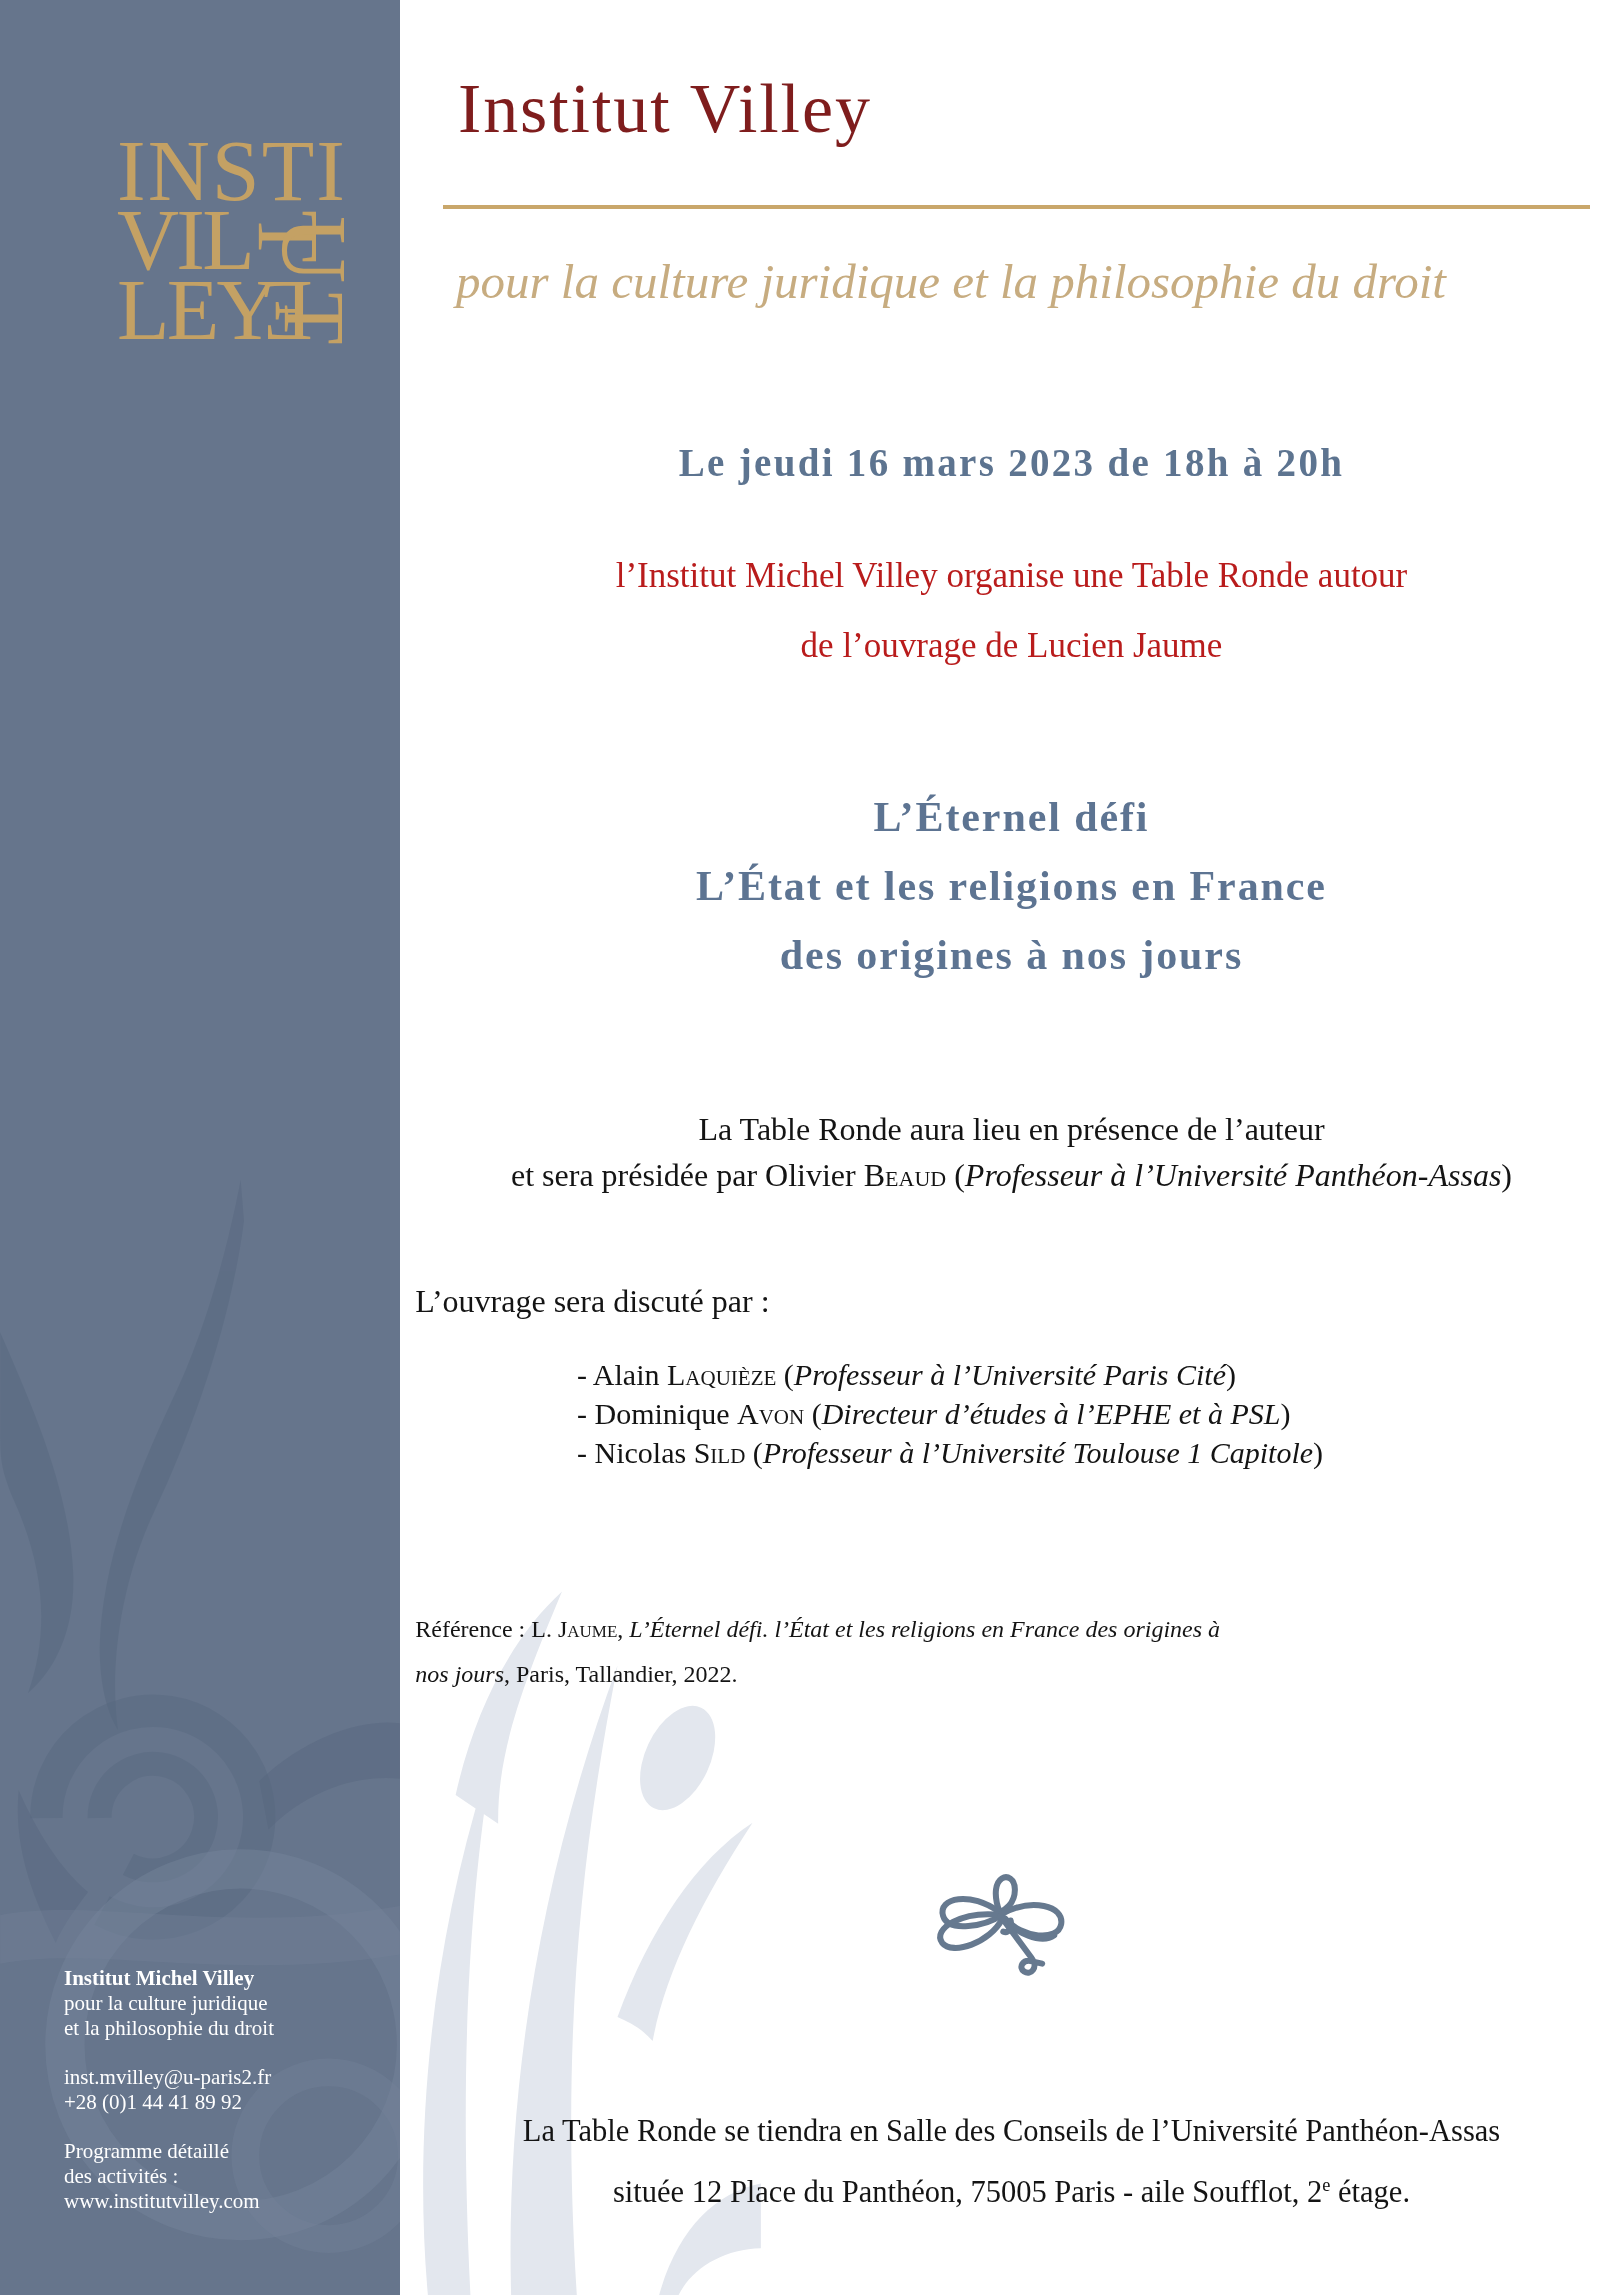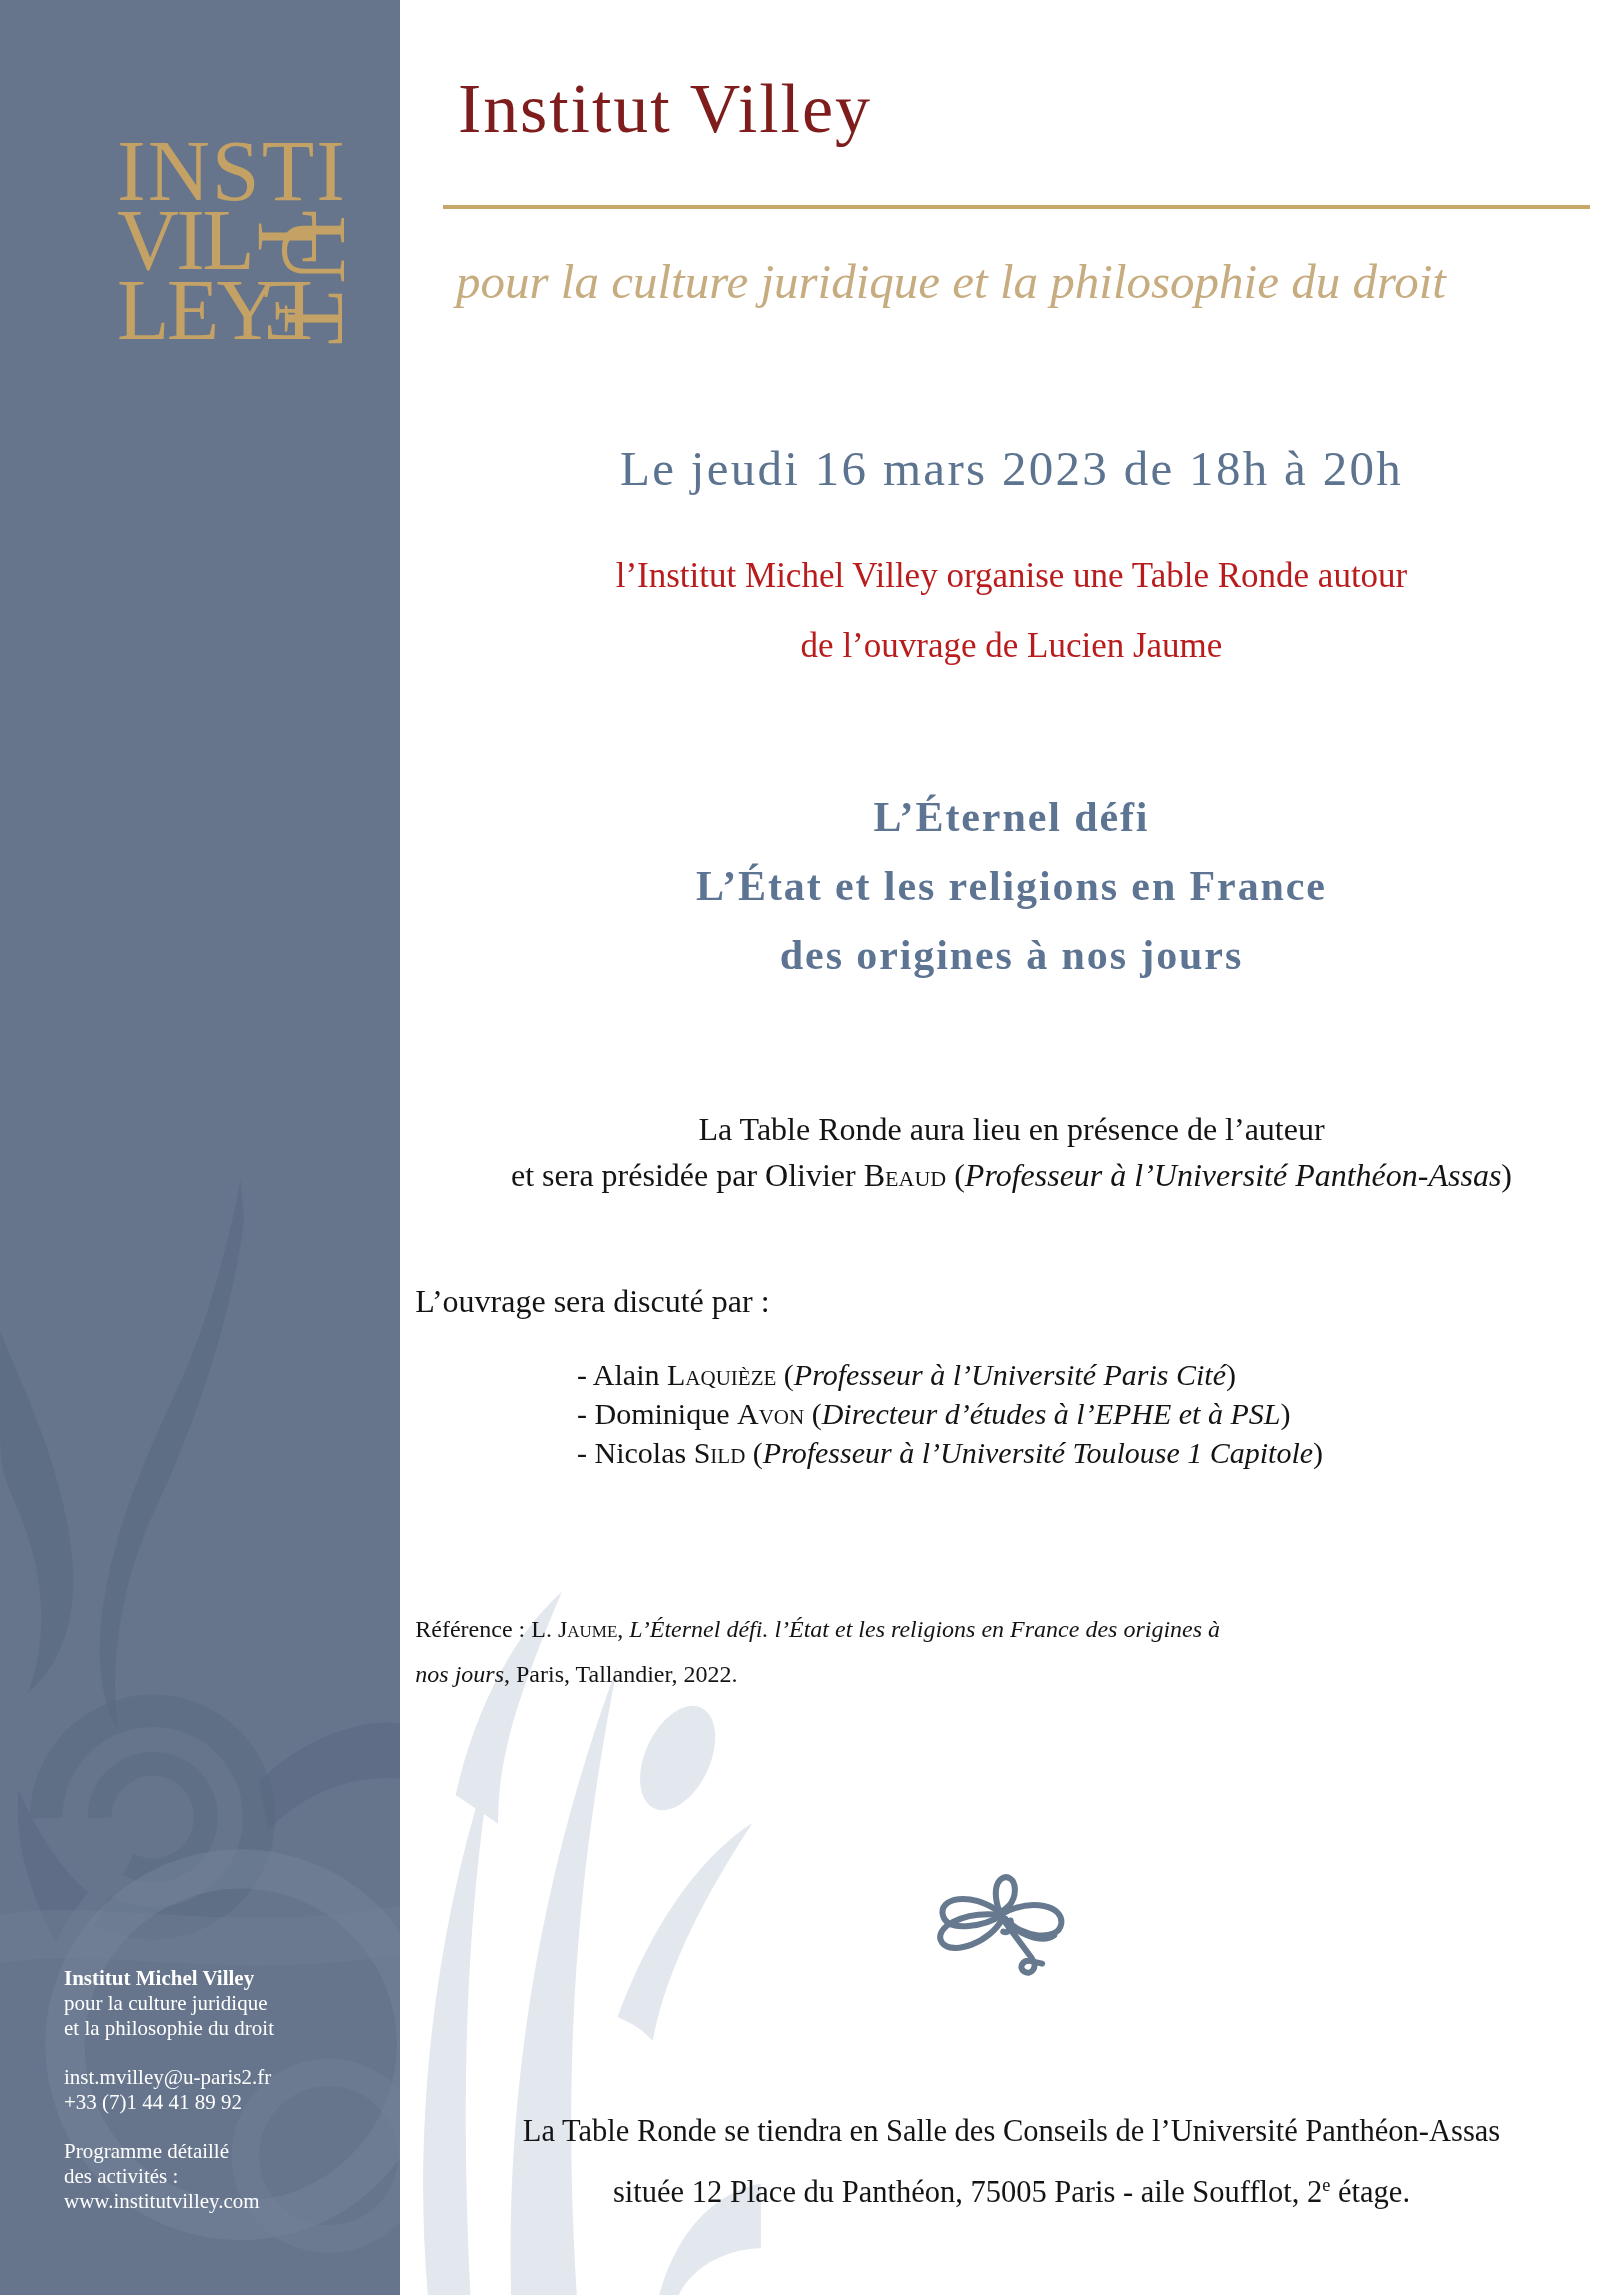--- a/index.html
+++ b/index.html
@@ -51,21 +51,21 @@
   }
   .masthead-sub{
     position:absolute;left:456px;top:252px;
     font-size:49px;line-height:60px;font-style:italic;color:#C7AC80;
   }
   
   .content{position:absolute;left:400px;top:0;width:1223px;height:2295px;}
   .center{text-align:center;}
   .evt-date{
     position:absolute;left:0;top:440px;width:100%;
-    font-size:49px;font-weight:normal;color:#5D7490;letter-spacing:2.3px;
+    font-size:39px;font-weight:bold;color:#5D7490;letter-spacing:2.3px;
   }
   .evt-intro{
     position:absolute;left:0;top:541px;width:100%;
     font-size:35px;line-height:70px;color:#b91c1c;
   }
   .book-title{
     position:absolute;left:0;top:783px;width:100%;
     font-size:42px;line-height:69px;font-weight:bold;
     color:#5D7492;letter-spacing:1.9px;
   }
@@ -151,21 +151,21 @@
     </div>
 
     <div class="sidebar-info">
       <p>
         <span class="b">Institut Michel Villey</span><br>
         <span>pour la culture juridique</span><br>
         <span>et la philosophie  du droit</span>
       </p>
       <p>
         <span>inst.mvilley@u-paris2.fr</span><br>
-        <span>+33 (7)1 44 41 89 92</span>
+        <span>+28 (0)1 44 41 89 92</span>
       </p>
       <p>
         <span>Programme détaillé</span><br>
         <span>des activités :</span><br>
         <span>www.institutvilley.com</span>
       </p>
     </div>
   </div>
 
   <svg class="page-watermark" width="361" height="759" viewBox="0 0 780 1641">

